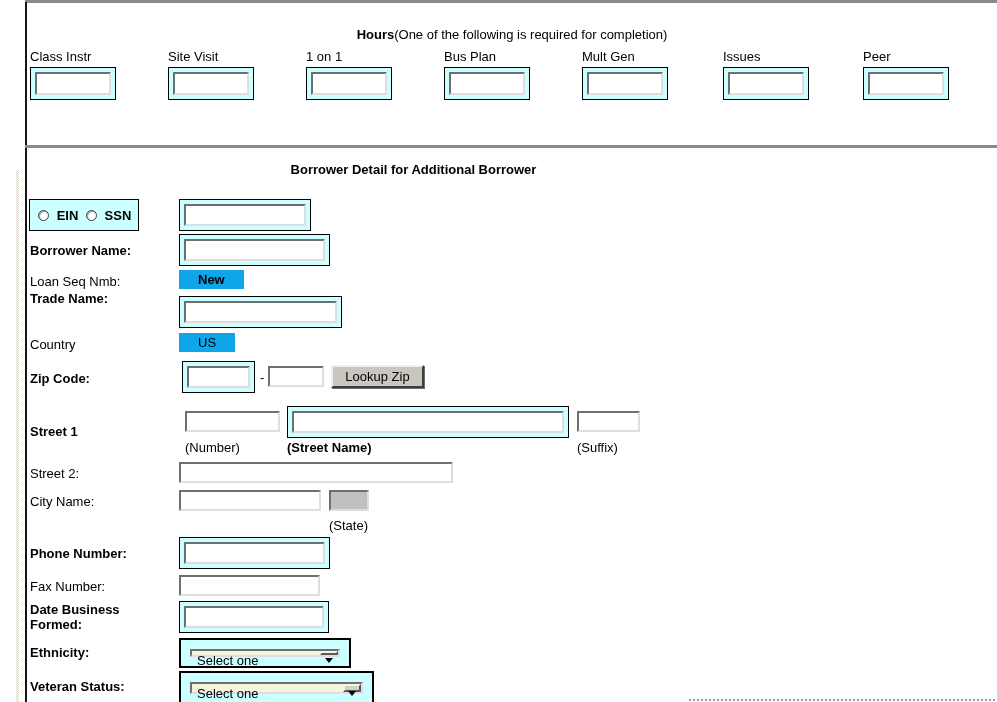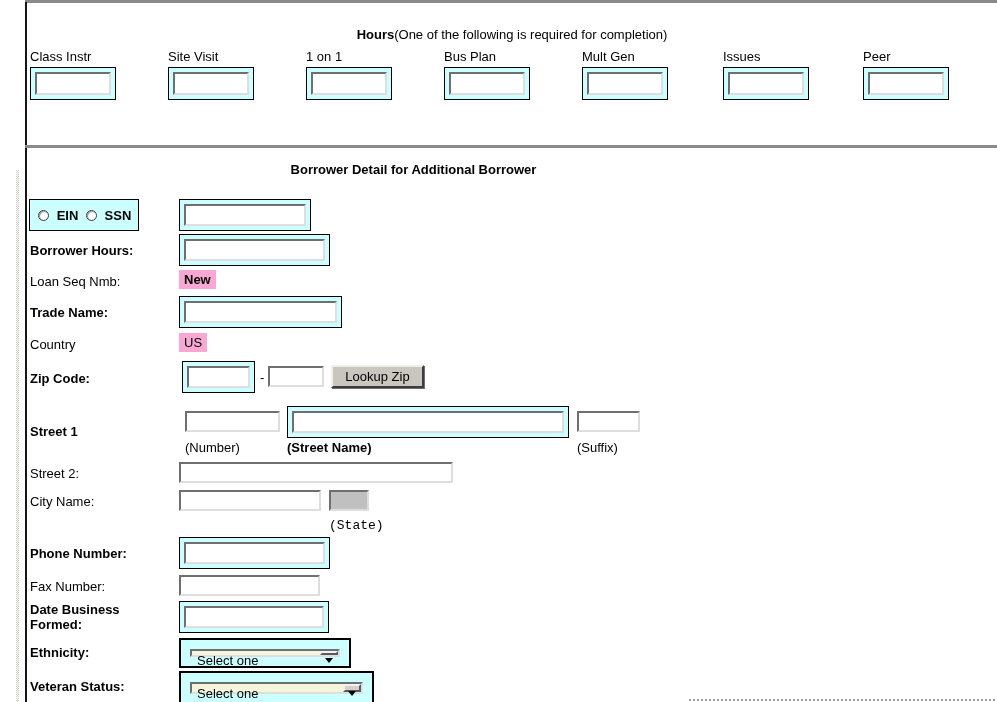--- a/index.html
+++ b/index.html
@@ -34,21 +34,21 @@
   
   .inp { background:#fff; border:2px solid; border-color:#6f6f6f #dedede #dedede #6f6f6f;
          font-family:"Liberation Sans", sans-serif; font-size:13px; padding:0 3px; outline:none; }
 
   
   .cyanframe { background:#ccffff; border:1px solid #000; padding:4px; }
   .cyanframe .inp { width:100%; height:100%; display:block; }
   .cyanframe-thin { background:#ccffff; border:2px solid #000; padding:9px; }
 
   
-  .badge { display:inline-block; background:#f9a8d4; padding:2px 5px; }
+  .badge { display:inline-block; background:#0ea5e9; padding:2px 19px; }
 
   
   .btn3d { background:#c9c6bf; border:2px solid; border-color:#f1efe9 #3c3c3c #3c3c3c #f1efe9;
            box-shadow:1px 1px 0 #6e6e6e; font-family:"Liberation Sans", sans-serif;
            font-size:13px; text-align:center; cursor:default; }
 
   
   .radio { display:inline-block; width:11px; height:11px; border-radius:50%;
            background:#fff; border:1px solid #404040;
            box-shadow: inset 1px 1px 1px #9a9a9a; vertical-align:-1px; }
@@ -117,31 +117,31 @@
     <span class="b" style="margin:0 4px 0 4px;">EIN</span>
     <span class="radio"></span>
     <span class="b" style="margin-left:4px;">SSN</span>
   </div>
 
   <div class="abs bdet-header b">Borrower Detail for Additional Borrower</div>
   <div class="abs cyanframe" style="left:163px; top:199px; width:132px; height:32px;">
       <input class="inp" type="text" style="">
     </div>
 
-  <div class="abs lbl b" style="left:14px; top:243px;">Borrower Hours:</div>
+  <div class="abs lbl b" style="left:14px; top:243px;">Borrower Name:</div>
   <div class="abs cyanframe" style="left:163px; top:234px; width:151px; height:32px;">
       <input class="inp" type="text" style="">
     </div>
 
   <div class="abs lbl" style="left:14px; top:274px;text-align:right;">Loan Seq Nmb:</div>
   <div class="abs" style="left:163px; top:270px;">
     <span class="badge b">New</span>
   </div>
 
-  <div class="abs lbl b" style="left:14px; top:305px;">Trade Name:</div>
+  <div class="abs lbl b" style="left:14px; top:291px;">Trade Name:</div>
   <div class="abs cyanframe" style="left:163px; top:296px; width:163px; height:32px;">
       <input class="inp" type="text" style="">
     </div>
 
   <div class="abs lbl" style="left:14px; top:337px;">Country</div>
   <div class="abs" style="left:163px; top:333px;">
     <span class="badge">US</span>
   </div>
 
   <div class="abs lbl b" style="left:14px; top:371px;">Zip Code:</div>
@@ -161,21 +161,21 @@
   <div class="abs lbl" style="left:169px; top:440px;">(Number)</div>
   <div class="abs lbl b" style="left:271px; top:440px;">(Street Name)</div>
   <div class="abs lbl" style="left:561px; top:440px;">(Suffix)</div>
 
   <div class="abs lbl" style="left:14px; top:466px;">Street 2:</div>
   <input class="inp abs" type="text" style="left: 163px; top: 462px; width: 274px; height: 21px;">
 
   <div class="abs lbl" style="left:14px; top:494px;">City Name:</div>
   <input class="inp abs" type="text" style="left: 163px; top: 490px; width: 142px; height: 21px;">
   <div class="abs grey-box" style="left:313px; top:490px; width:40px; height:21px;"></div>
-  <div class="abs lbl" style="left:313px; top:518px;font-family:Liberation Mono, monospace;">(State)</div>
+  <div class="abs lbl" style="left:313px; top:518px;">(State)</div>
 
   <div class="abs lbl b" style="left:14px; top:546px;">Phone Number:</div>
   <div class="abs cyanframe" style="left:163px; top:537px; width:151px; height:32px;">
       <input class="inp" type="text" style="">
     </div>
 
   <div class="abs lbl" style="left:14px; top:579px;">Fax Number:</div>
   <input class="inp abs" type="text" style="left: 163px; top: 575px; width: 141px; height: 21px;">
 
   <div class="abs lbl b" style="left:14px; top:602px;">Date Business</div>

